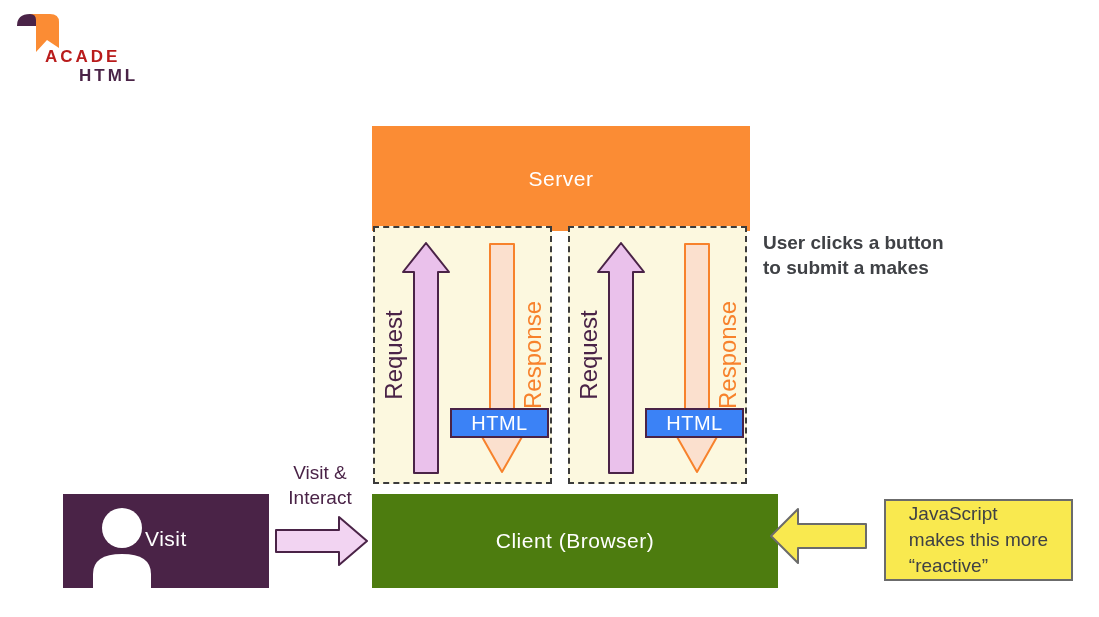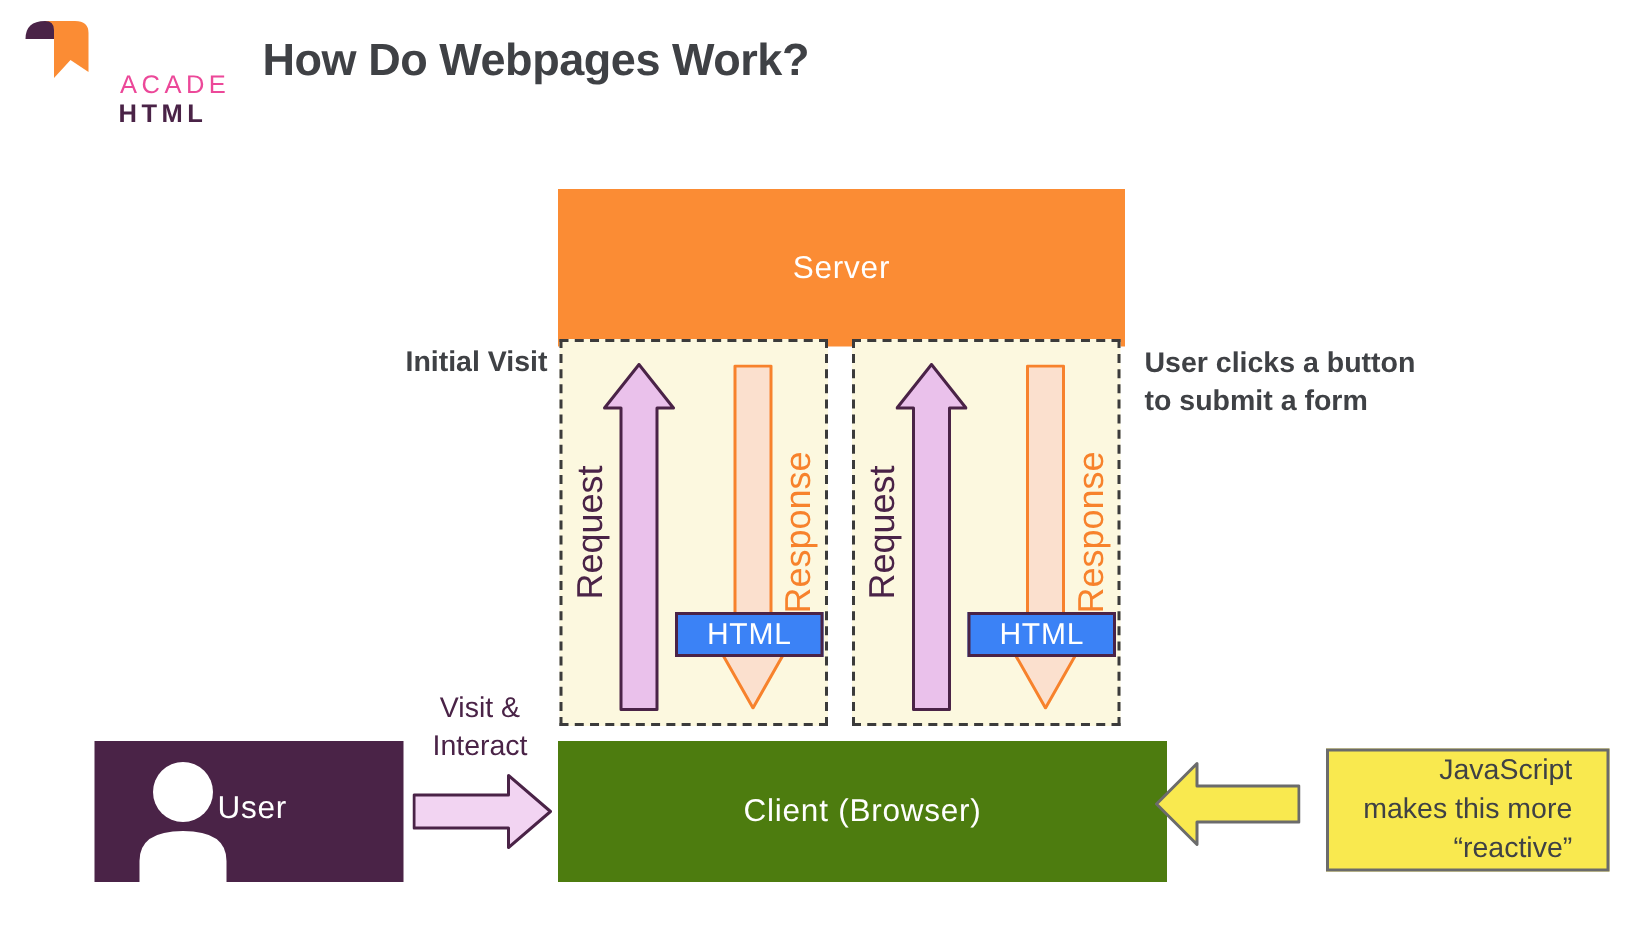--- a/index.html
+++ b/index.html
@@ -5,22 +5,22 @@
   html,body { margin:0; padding:0; background:#ffffff; }
   .canvas {
     position:relative; width:1099px; height:617px; background:#ffffff;
     font-family:"Liberation Sans", sans-serif; overflow:hidden;
   }
 
   
   .logo { position:absolute; left:12px; top:6px; width:150px; height:80px; }
   .logo svg { position:absolute; left:2px; top:4px; }
   .brand-top {
-    position:absolute; left:33px; top:41px; font-size:17px; font-weight:400;
-    letter-spacing:3px; color:#ec4899;margin-left:35px;
+    position:absolute; left:33px; top:41px; font-size:17px; font-weight:700;
+    letter-spacing:3px; color:#b91c1c;
   }
   .brand-bottom {
     position:absolute; left:67px; top:60px; font-size:17px; font-weight:700;
     letter-spacing:3px; color:#4A2347;
   }
 
   
   .page-title {
     position:absolute; left:175px; top:24px; font-size:30px; font-weight:700;
     color:#3F4145; letter-spacing:-0.3px;
@@ -80,40 +80,39 @@
   .visit-interact {
     position:absolute; left:255px; top:460px; width:130px; text-align:center;
     font-size:19px; font-weight:400; color:#4A2347; line-height:25px;
     white-space:pre-line;
   }
   .pink-arrow   { position:absolute; left:275px; top:516px; }
   .yellow-arrow { position:absolute; left:770px; top:508px; }
   .js-note {
     position:absolute; left:884px; top:499px; width:189px; height:82px;
     background:#F9E94F; border:2px solid #6B6B6B; box-sizing:border-box;
-    display:flex; align-items:center; justify-content:center; text-align:right;
+    display:flex; align-items:center; justify-content:center; text-align:left;
     font-size:19px; font-weight:500; color:#3F4145; line-height:26px;
     white-space:pre-line;
   }
 </style>
 </head>
 <body>
 
 <div class="canvas">
 
   <div class="logo">
     <svg width="52" height="50" viewBox="0 0 52 50">
       <path d="M3,16 Q3,4 16,4 L22,4 L22,16 Z" fill="#4A2347"></path>
       <path d="M16,4 L36,4 Q45,4 45,12 L45,38 L33,30 L22,42 L22,10 Q22,4 16,4 Z" fill="#FB8C34"></path>
     </svg>
     <span class="brand-top">ACADE</span>
     <span class="brand-bottom">HTML</span>
   </div>
 
-  <div class="page-title">How Do Webpages Work?</div>
 
   <div class="server-box">
     <span>Server</span>
   </div>
 
   <div class="flow-box first">
     <svg class="arrow-up" width="48" height="232" viewBox="0 0 48 232">
       <polygon points="24,1 47,30 36,30 36,231 12,231 12,30 1,30" fill="#EAC1EB" stroke="#4A2347" stroke-width="2" stroke-linejoin="round"></polygon>
     </svg>
     <div class="vlabel request">Request</div>
@@ -133,36 +132,35 @@
     <div class="vlabel request">Request</div>
     <svg class="arrow-down" width="52" height="230" viewBox="0 0 52 230">
       <polygon points="14,1 38,1 38,185 51,185 26,229 1,185 14,185" fill="#FBE0CE" stroke="#F7822C" stroke-width="2" stroke-linejoin="round"></polygon>
     </svg>
     <div class="vlabel response">Response</div>
     <div class="html-chip">
       <span>HTML</span>
     </div>
   </div>
 
-  <div class="initial-visit">Initial Visit</div>
   <div class="user-clicks">User clicks a button
-to submit a form</div>
+to submit a makes</div>
   <div class="visit-interact">Visit &amp;
 Interact</div>
 
   <svg class="pink-arrow" width="94" height="50" viewBox="0 0 94 50">
     <polygon points="1,14 64,14 64,1 92,25 64,49 64,36 1,36" fill="#F2D4F2" stroke="#4A2347" stroke-width="2" stroke-linejoin="round"></polygon>
   </svg>
 
   <div class="user-box">
     <svg width="66" height="84" viewBox="0 0 66 84">
       <circle cx="33" cy="22" r="20" fill="#ffffff"></circle>
       <path d="M4,84 L4,68 Q4,48 33,48 Q62,48 62,68 L62,84 Z" fill="#ffffff"></path>
     </svg>
-    <span class="user-label">User</span>
+    <span class="user-label">Visit</span>
   </div>
 
   <div class="client-box">
     <span>Client (Browser)</span>
   </div>
 
   <svg class="yellow-arrow" width="97" height="56" viewBox="0 0 97 56">
     <polygon points="96,16 28,16 28,1 1,28 28,55 28,40 96,40" fill="#F9E94F" stroke="#6B6B6B" stroke-width="2" stroke-linejoin="round"></polygon>
   </svg>
 

